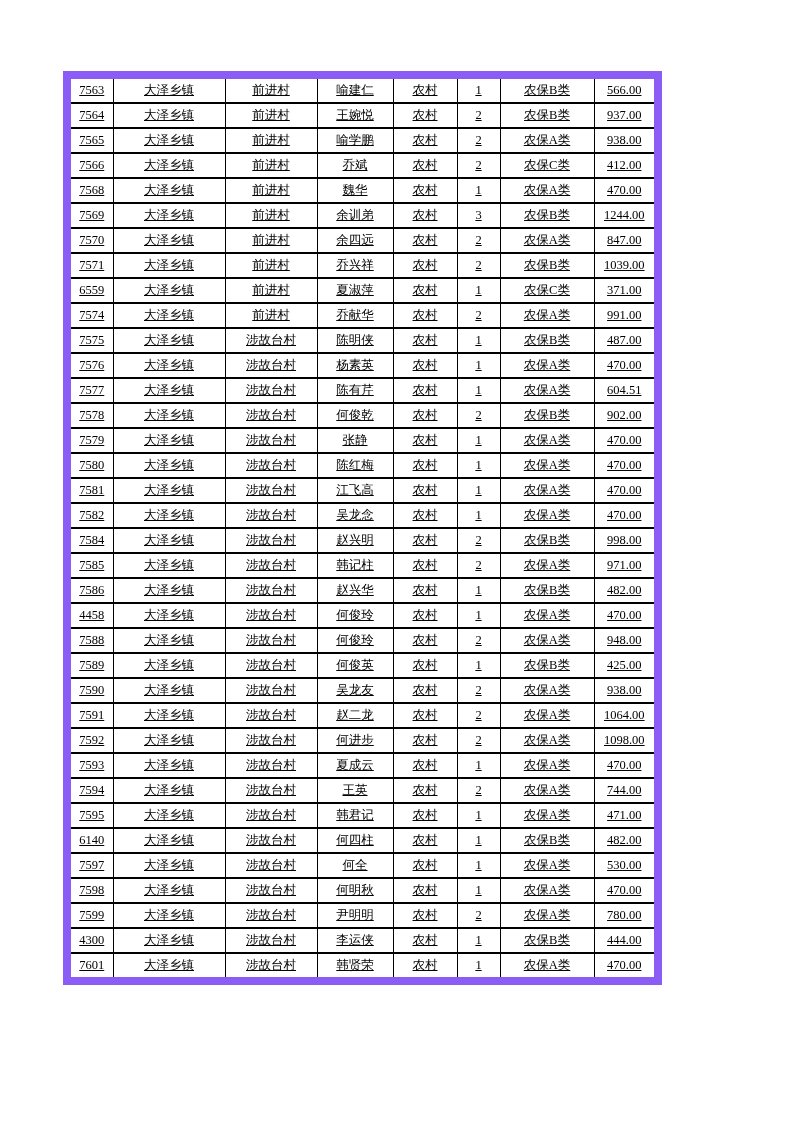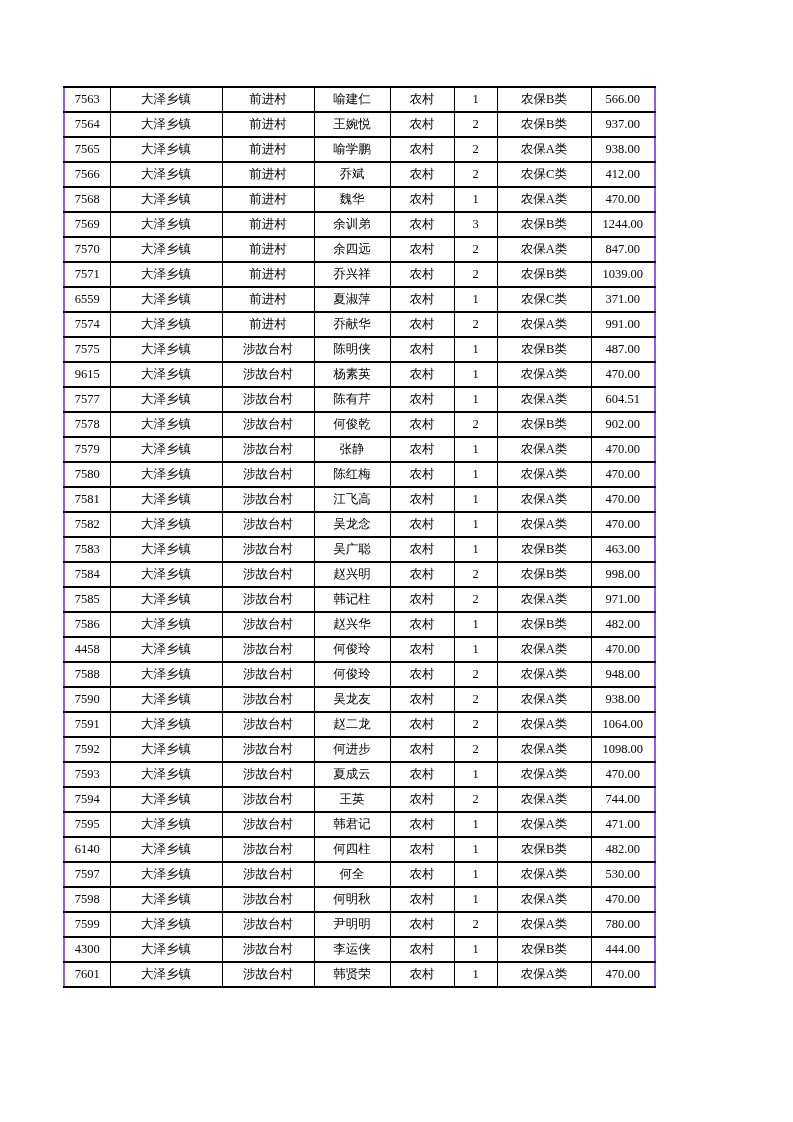--- a/index.html
+++ b/index.html
@@ -16,25 +16,26 @@
   }
   .page {
     position: absolute;
     left: 0; top: 0;
     width: 793px; height: 1122px;
     background: #ffffff;
   }
   table.roster {
     position: absolute;
     left: 63px;
-    top: 86px;
+    top: 71px;
     width: 591px;
     border-collapse: collapse;
     table-layout: fixed;
-    border: 2px solid #8b5cf6;
+    border: 8px solid #8b5cf6;
+    text-decoration: underline;
   }
   table.roster td {
     border: 1px solid #000;
     border-top-width: 2px;
     border-bottom-width: 2px;
     height: 23px;
     padding: 0 1px;
     text-align: center;
     vertical-align: middle;
     font-size: 12.5px;
@@ -171,21 +172,21 @@
           <td>7575</td>
           <td>大泽乡镇</td>
           <td>涉故台村</td>
           <td>陈明侠</td>
           <td>农村</td>
           <td>1</td>
           <td>农保B类</td>
           <td>487.00</td>
         </tr>
         <tr>
-          <td>9615</td>
+          <td>7576</td>
           <td>大泽乡镇</td>
           <td>涉故台村</td>
           <td>杨素英</td>
           <td>农村</td>
           <td>1</td>
           <td>农保A类</td>
           <td>470.00</td>
         </tr>
         <tr>
           <td>7577</td>
@@ -241,30 +242,20 @@
           <td>7582</td>
           <td>大泽乡镇</td>
           <td>涉故台村</td>
           <td>吴龙念</td>
           <td>农村</td>
           <td>1</td>
           <td>农保A类</td>
           <td>470.00</td>
         </tr>
         <tr>
-          <td>7583</td>
-          <td>大泽乡镇</td>
-          <td>涉故台村</td>
-          <td>吴广聪</td>
-          <td>农村</td>
-          <td>1</td>
-          <td>农保B类</td>
-          <td>463.00</td>
-        </tr>
-        <tr>
           <td>7584</td>
           <td>大泽乡镇</td>
           <td>涉故台村</td>
           <td>赵兴明</td>
           <td>农村</td>
           <td>2</td>
           <td>农保B类</td>
           <td>998.00</td>
         </tr>
         <tr>
@@ -299,20 +290,30 @@
         </tr>
         <tr>
           <td>7588</td>
           <td>大泽乡镇</td>
           <td>涉故台村</td>
           <td>何俊玲</td>
           <td>农村</td>
           <td>2</td>
           <td>农保A类</td>
           <td>948.00</td>
+        </tr>
+        <tr>
+          <td>7589</td>
+          <td>大泽乡镇</td>
+          <td>涉故台村</td>
+          <td>何俊英</td>
+          <td>农村</td>
+          <td>1</td>
+          <td>农保B类</td>
+          <td>425.00</td>
         </tr>
         <tr>
           <td>7590</td>
           <td>大泽乡镇</td>
           <td>涉故台村</td>
           <td>吴龙友</td>
           <td>农村</td>
           <td>2</td>
           <td>农保A类</td>
           <td>938.00</td>

